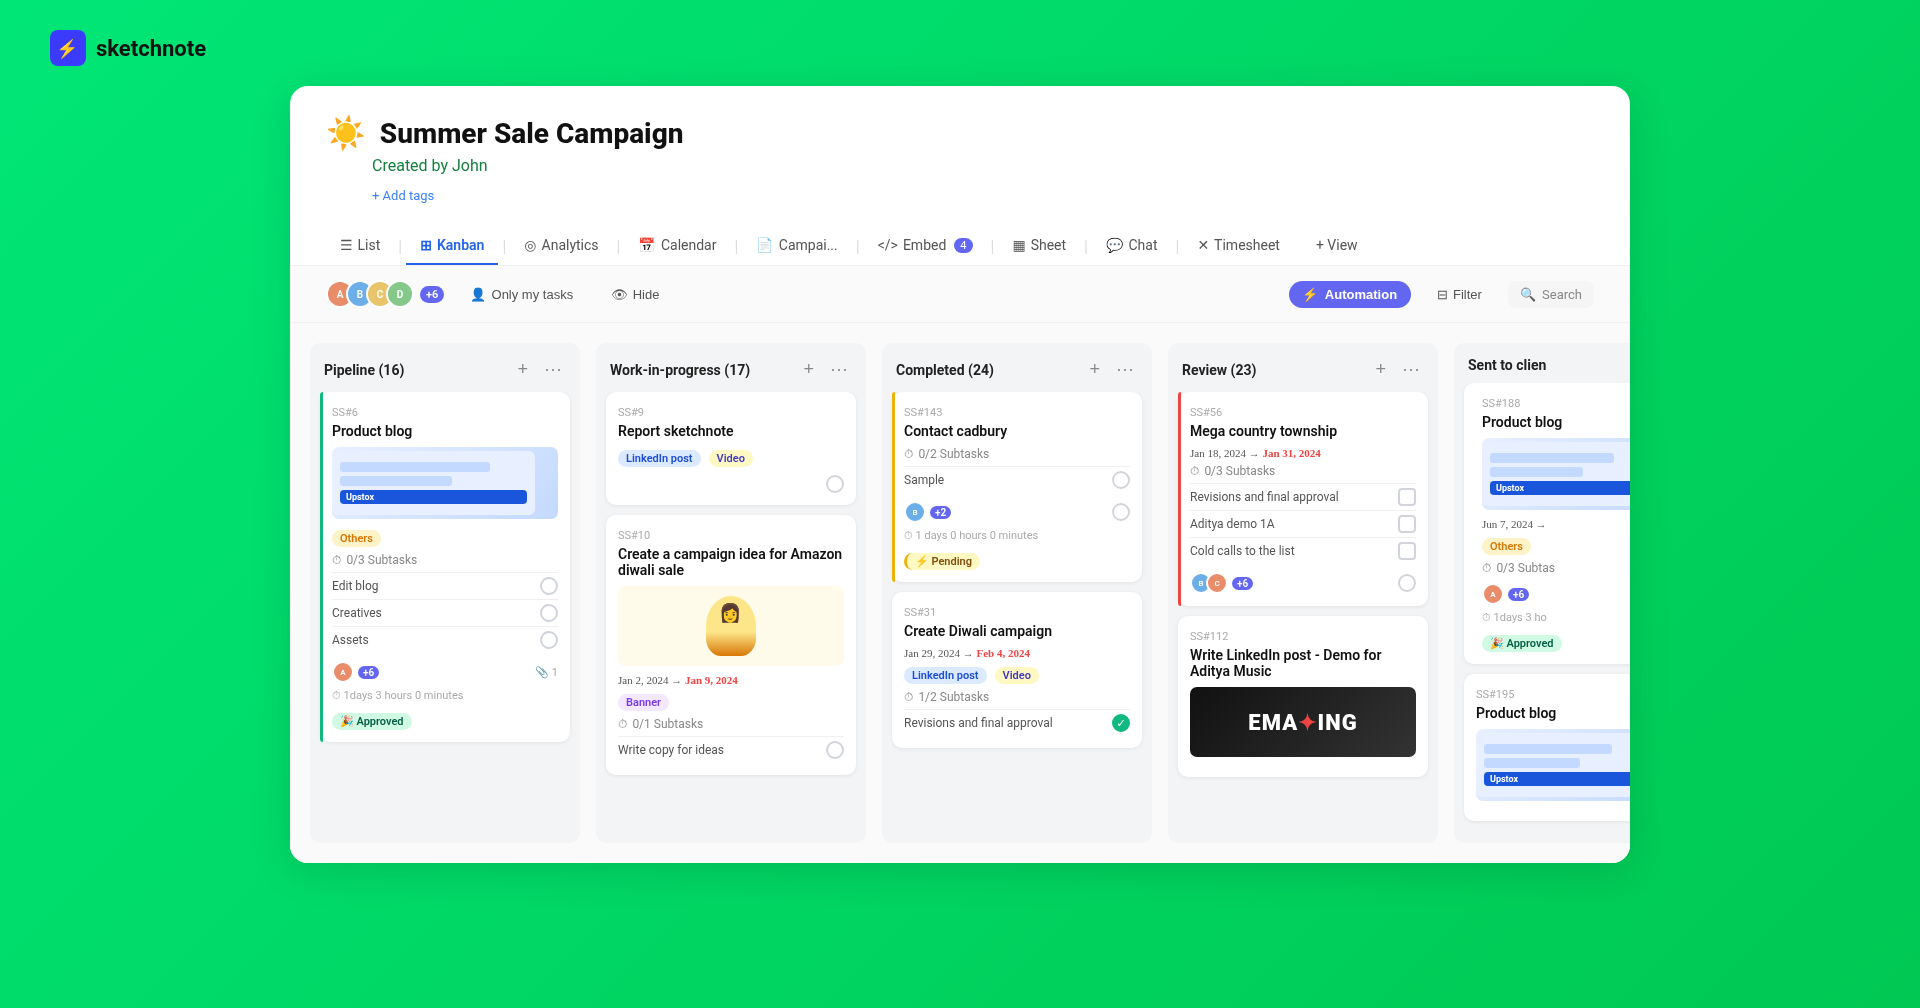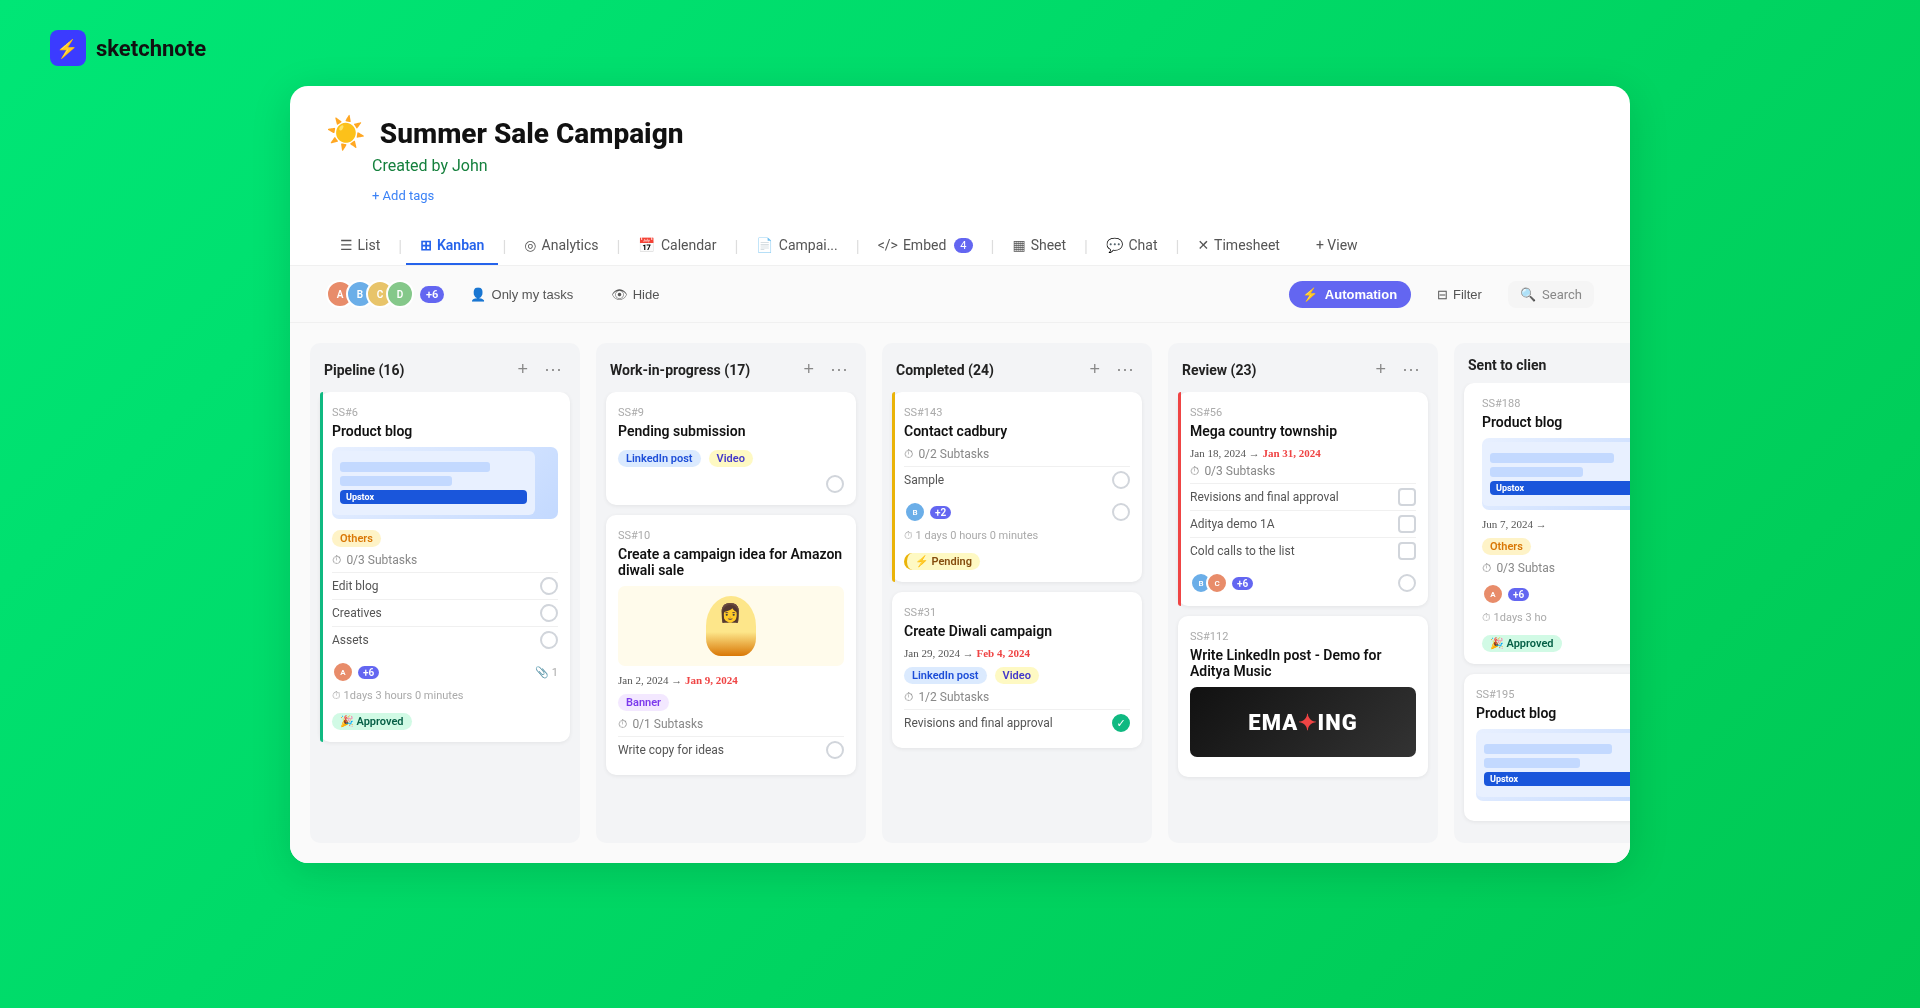--- a/index.html
+++ b/index.html
@@ -649,21 +649,21 @@
         <span>Work-in-progress (17)</span>
         <div class="col-header-actions">
           <button class="col-header-btn">+</button>
           <button class="col-header-btn">···</button>
         </div>
       </div>
       <div class="col-cards">
 
         <div class="card">
           <div class="card-id">SS#9</div>
-          <div class="card-title">Pending submission</div>
+          <div class="card-title">Report sketchnote</div>
           <div style="margin-bottom:6px;">
             <span class="card-tag tag-linkedin">LinkedIn post</span>
             <span class="card-tag tag-video">Video</span>
           </div>
           <div class="card-footer">
             <div></div>
             <div class="subtask-check"></div>
           </div>
         </div>
 

